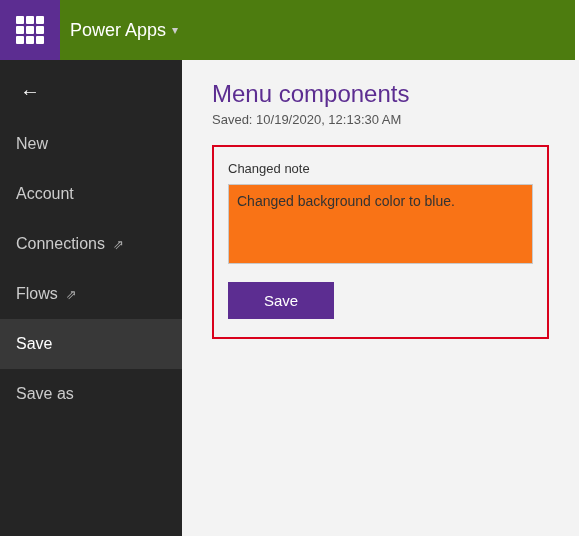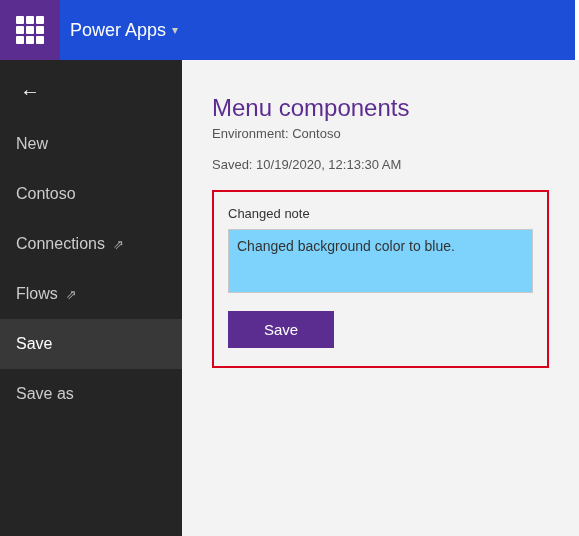--- a/index.html
+++ b/index.html
@@ -9,21 +9,21 @@
       font-family: 'Segoe UI', Arial, sans-serif;
       display: flex;
       overflow: hidden;
     }
 
     
     .top-bar {
       position: absolute;
       top: 0; left: 0; right: 4px;
       height: 60px;
-      background: #1d4ed8;
+      background: #4d7c0f;
       display: flex;
       align-items: center;
       z-index: 10;
     }
 
     .waffle-icon {
       width: 60px;
       height: 60px;
       display: flex;
       align-items: center;
@@ -109,21 +109,21 @@
     }
 
     
     .main-content {
       position: absolute;
       top: 60px;
       left: 182px;
       right: 0;
       bottom: 0;
       background: #f3f3f3;
-      padding: 34px 30px;
+      padding: 20px 30px;
     }
 
     .app-name {
       font-size: 24px;
       color: #5c2d91;
       font-weight: 400;
       margin-bottom: 4px;
     }
 
     .env-label {
@@ -145,23 +145,23 @@
     }
 
     .version-note-label {
       font-size: 13px;
       color: #333;
       margin-bottom: 8px;
     }
 
     .version-textarea {
       width: 100%;
-      height: 64px;
+      height: 80px;
       border: 1px solid #c8c8c8;
-      background: #7dd3fc;
+      background: #f97316;
       padding: 8px;
       font-size: 14px;
       color: #333;
       resize: none;
       font-family: 'Segoe UI', Arial, sans-serif;
       outline: none;
     }
 
     .save-btn {
       margin-top: 14px;
@@ -199,41 +199,40 @@
 
 <div class="sidebar">
   <div class="back-btn">
     <span class="back-arrow">←</span>
   </div>
 
   <div class="nav-item">
     <span>New</span>
   </div>
   <div class="nav-item">
-    <span>Contoso</span>
+    <span>Account</span>
   </div>
   <div class="nav-item">
     <span>Connections</span>
     <span class="ext-icon">⇗</span>
   </div>
   <div class="nav-item">
     <span>Flows</span>
     <span class="ext-icon">⇗</span>
   </div>
   <div class="nav-item active">
     <span>Save</span>
   </div>
   <div class="nav-item">
     <span>Save as</span>
   </div>
 </div>
 
 <div class="main-content">
   <div class="app-name">Menu components</div>
-  <div class="env-label">Environment: Contoso</div>
   <div class="saved-label">Saved: 10/19/2020, 12:13:30 AM</div>
 
   <div class="version-panel">
     <div class="version-note-label">Changed note</div>
     <textarea class="version-textarea" style="">Changed background color to blue.</textarea>
     <button class="save-btn">Save</button>
   </div>
 </div>
 
 </body></html>

